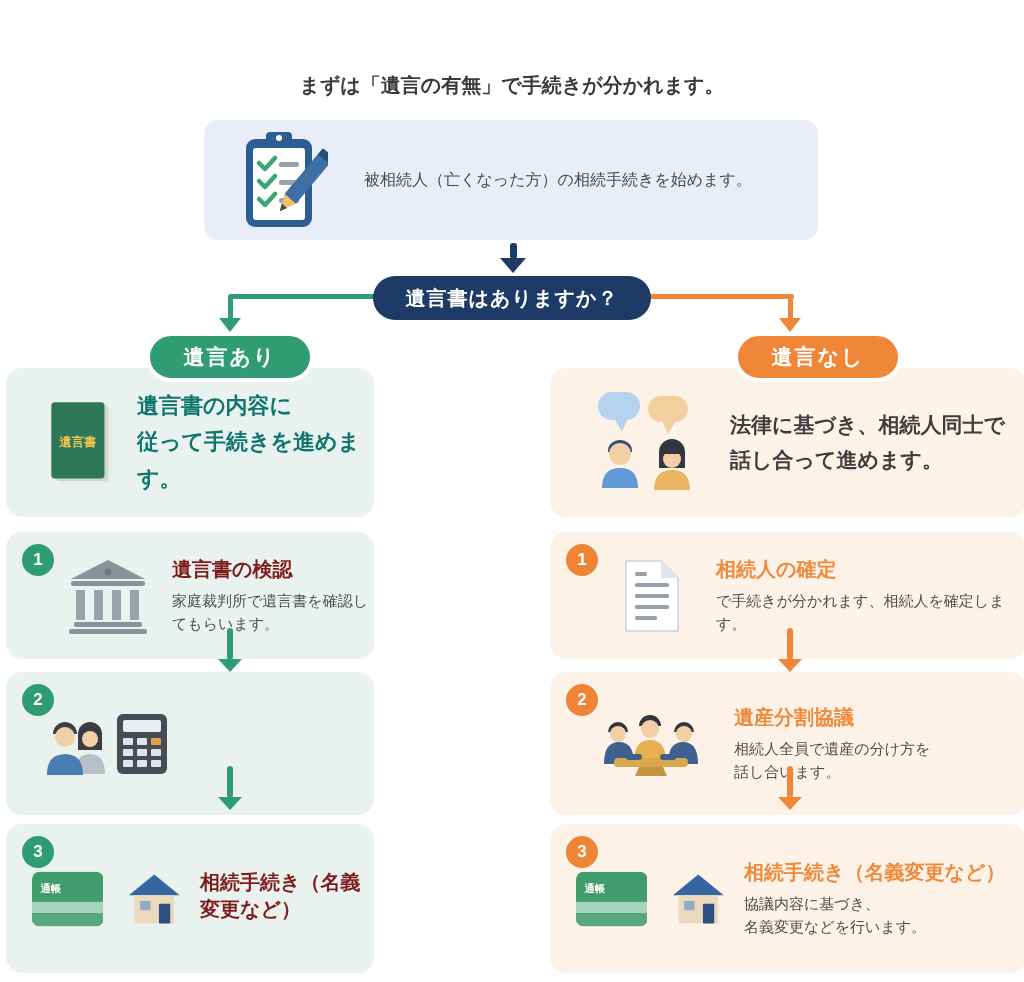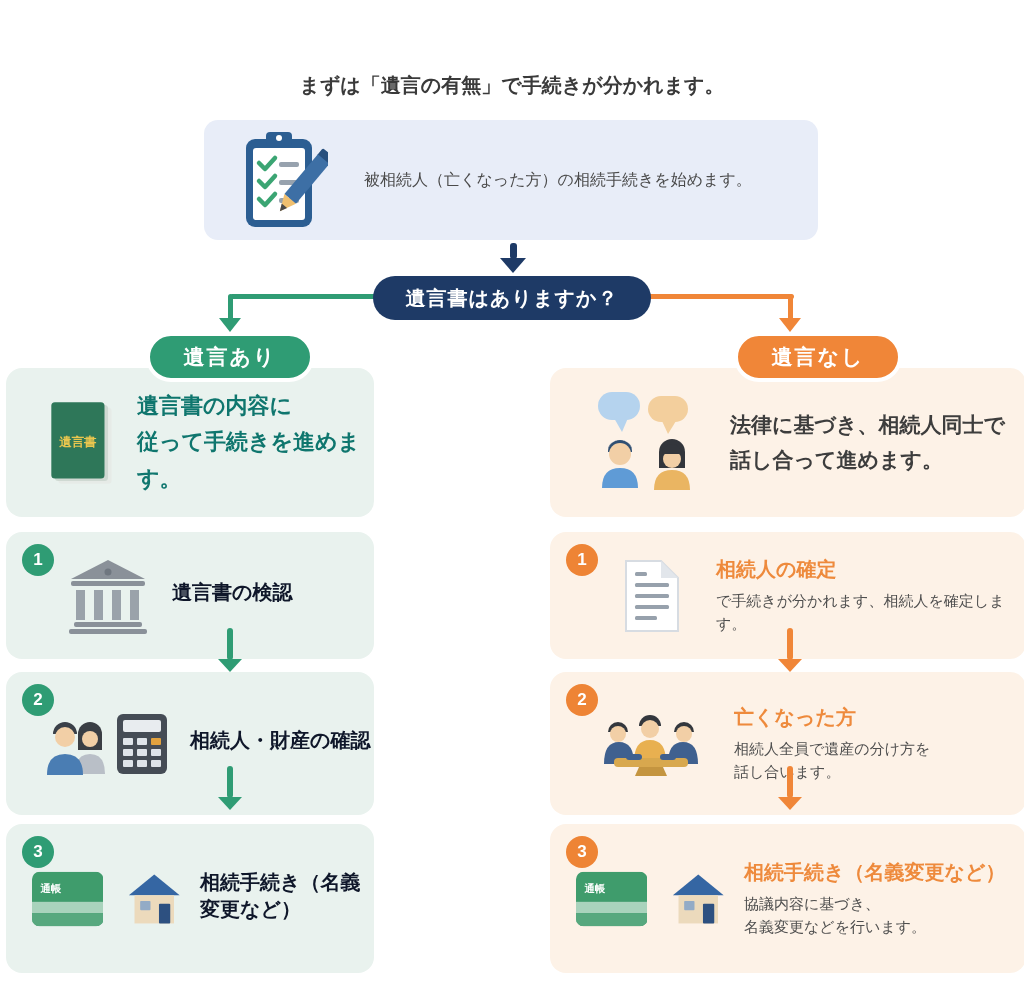--- a/index.html
+++ b/index.html
@@ -79,21 +79,21 @@
   .step-3{top:824px;height:149px;}
   .icon-box{flex:none;display:flex;align-items:center;justify-content:center;gap:24px;}
   .pl-a{padding-left:56px;}
   .pl-b{padding-left:36px;}
   .pl-c{padding-left:26px;}
   .ib-a{width:92px;}
   .ib-b{width:130px;}
   .ib-c{width:150px;}
   .txt{margin-left:18px;}
   .s-title{font-size:20px;font-weight:800;margin:0 0 6px 0;}
-  .g .s-title{color:#0f172a;}
+  .g .s-title{color:#7f1d1d;}
   .o .s-title{color:#ee8a3c;}
   .s-desc{font-size:15px;color:#4f4f4f;line-height:1.55;margin:0;white-space:pre-line;}
   .badge{
     position:absolute;top:12px;left:16px;width:32px;height:32px;border-radius:50%;
     color:#fff;font-size:17px;font-weight:700;display:flex;align-items:center;justify-content:center;
   }
   .g .badge{background:#2f9c74;}
   .o .badge{background:#ee8435;}
   svg text{font-family:"Liberation Sans","DejaVu Sans",sans-serif;}
 </style>
@@ -170,20 +170,21 @@
         <rect x="9" y="32" width="9" height="30" fill="#9aa2aa"></rect>
         <rect x="27" y="32" width="9" height="30" fill="#9aa2aa"></rect>
         <rect x="45" y="32" width="9" height="30" fill="#9aa2aa"></rect>
         <rect x="63" y="32" width="9" height="30" fill="#9aa2aa"></rect>
         <rect x="7" y="64" width="68" height="5" rx="2" fill="#8a9199"></rect>
         <rect x="2" y="71" width="78" height="5" rx="2" fill="#8a9199"></rect>
       </svg>
     </div>
     <div class="txt">
       <p class="s-title">遺言書の検認</p>
+      <p class="s-desc">家庭裁判所で遺言書を確認してもらいます。</p>
     </div>
   </div>
 
   <div class="card g col-l step step-2 pl-b">
     <div class="badge">2</div>
     <div class="icon-box ib-b">
       <svg width="124" height="64" viewBox="0 0 124 64">
         <path d="M33 38 L33 22 A12 12 0 0 1 57 22 L57 38 Z" fill="#3a3e44"></path>
         <circle cx="45" cy="27" r="8" fill="#f2cfa6"></circle>
         <path d="M30 62 Q30 42 45 42 Q60 42 60 62 Z" fill="#b9bfc7"></path>
@@ -197,21 +198,20 @@
         <rect x="106" y="26" width="10" height="7" rx="1" fill="#e2a23f"></rect>
         <rect x="78" y="37" width="10" height="7" rx="1" fill="#dfe4e9"></rect>
         <rect x="92" y="37" width="10" height="7" rx="1" fill="#dfe4e9"></rect>
         <rect x="106" y="37" width="10" height="7" rx="1" fill="#dfe4e9"></rect>
         <rect x="78" y="48" width="10" height="7" rx="1" fill="#dfe4e9"></rect>
         <rect x="92" y="48" width="10" height="7" rx="1" fill="#dfe4e9"></rect>
         <rect x="106" y="48" width="10" height="7" rx="1" fill="#dfe4e9"></rect>
       </svg>
     </div>
     <div class="txt">
-      <p class="s-title">相続人・財産の確認</p>
     </div>
   </div>
 
   <div class="card g col-l step step-3 pl-c">
     <div class="badge">3</div>
     <div class="icon-box ib-c">
       <svg width="76" height="58" viewBox="0 0 76 58">
         <defs>
             <clipPath id="pb1">
               <rect x="0" y="0" width="76" height="58" rx="8"></rect>
@@ -287,21 +287,21 @@
         <path d="M47 16 A11 11 0 0 1 69 16 Z" fill="#33373d"></path>
         <circle cx="58" cy="19" r="9" fill="#f2cfa6"></circle>
         <path d="M42 52 Q42 30 58 30 Q74 30 74 52 Z" fill="#e8b050"></path>
         <rect x="22" y="48" width="74" height="9" rx="4" fill="#d8a84e"></rect>
         <polygon points="47,57 71,57 75,66 43,66" fill="#c49540"></polygon>
         <rect x="34" y="44" width="16" height="6" rx="3" fill="#3f608f"></rect>
         <rect x="68" y="44" width="16" height="6" rx="3" fill="#3f608f"></rect>
       </svg>
     </div>
     <div class="txt">
-      <p class="s-title">亡くなった方</p>
+      <p class="s-title">遺産分割協議</p>
       <p class="s-desc">相続人全員で遺産の分け方を
 話し合います。</p>
     </div>
   </div>
 
   <div class="card o col-r step step-3 pl-c">
     <div class="badge">3</div>
     <div class="icon-box ib-c">
       <svg width="76" height="58" viewBox="0 0 76 58">
         <defs>

